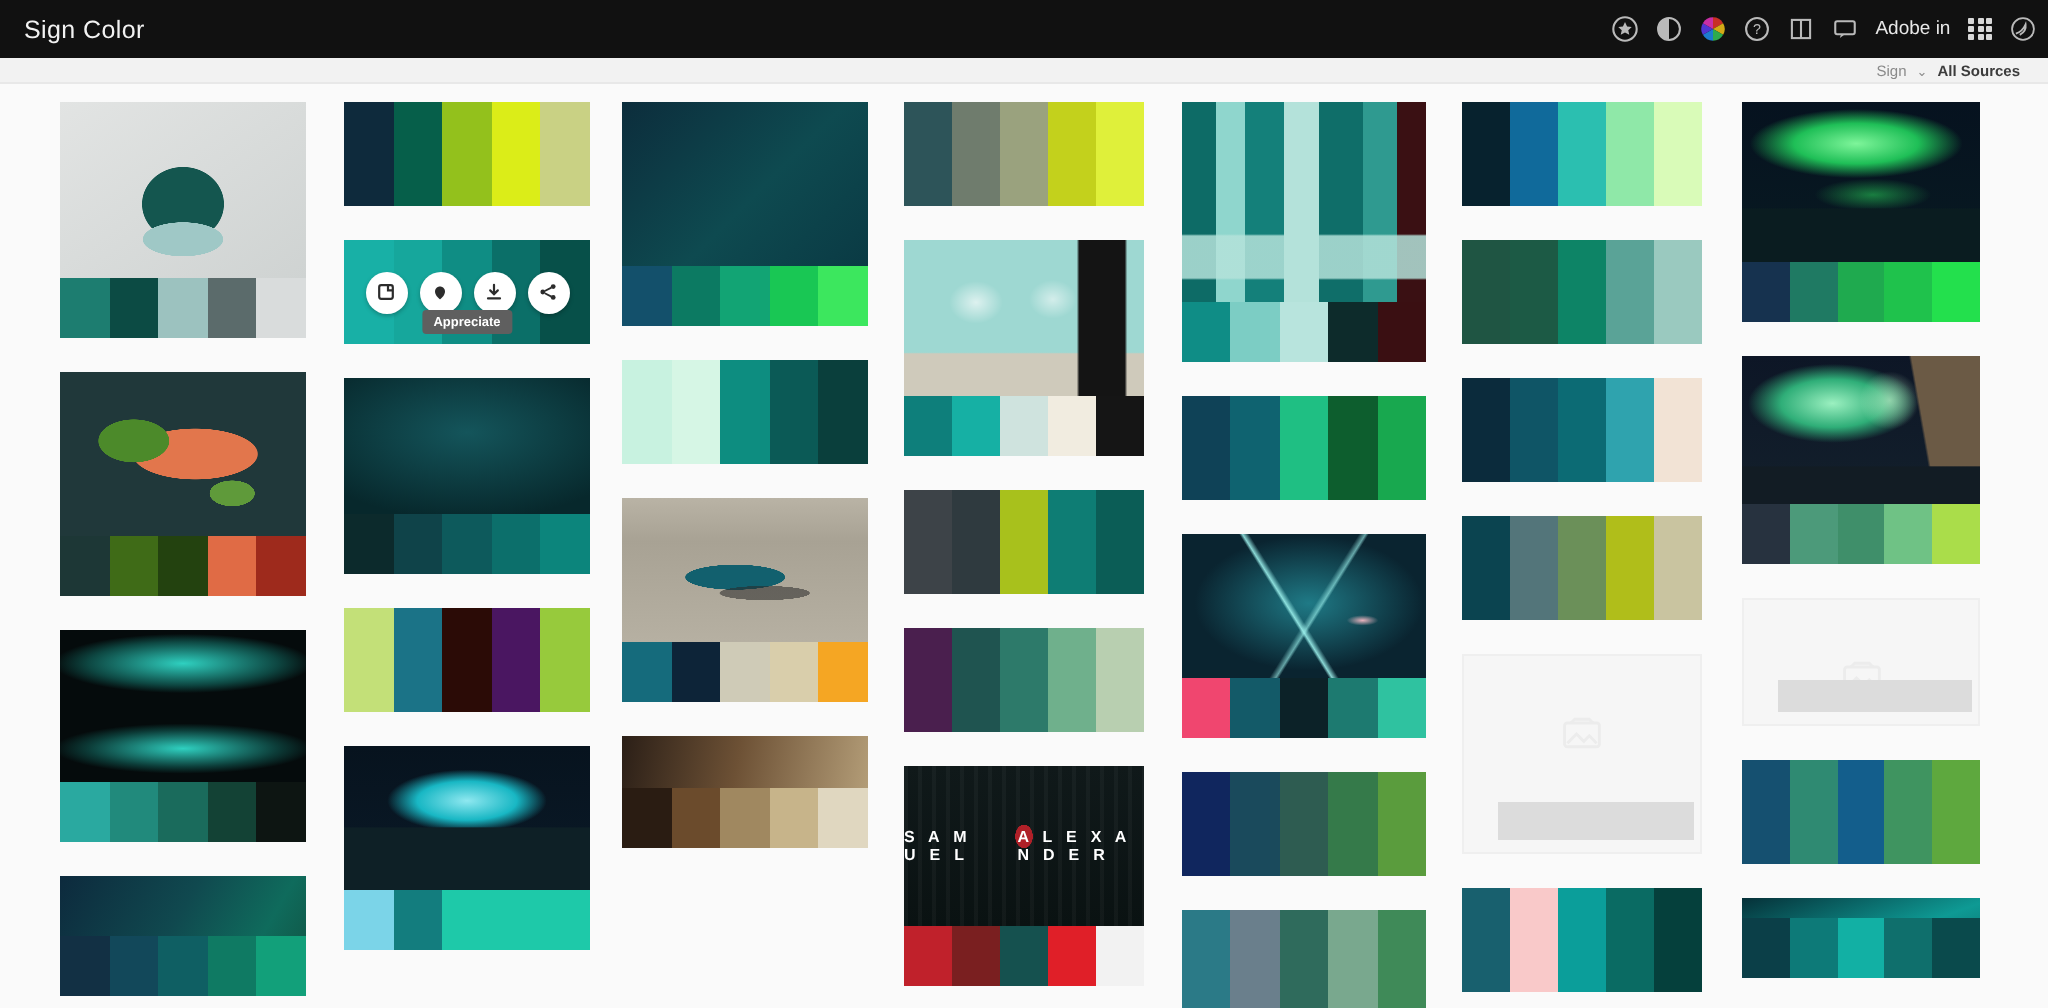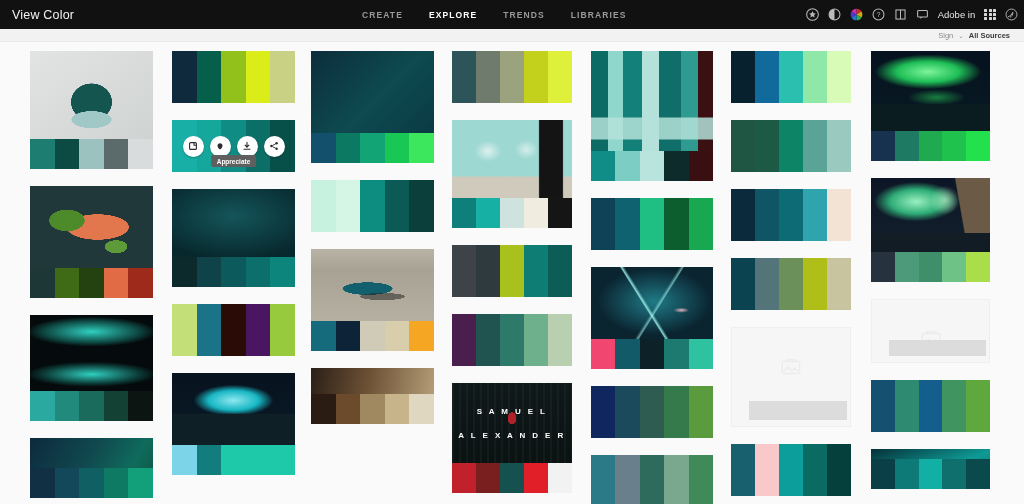--- a/index.html
+++ b/index.html
@@ -88,28 +88,22 @@
     height: 19px; background: #dcdcdc; }
   .ph.wide .ph-bar { height: 16px; }
 
   
   .sc { width: 100%; height: 100%; position: absolute; inset: 0; }
 </style>
 </head>
 <body>
 
 <div id="header">
-  <div id="brand">View Color</div>
-
-  <nav id="main-nav">
-    <span class="nav-item">CREATE</span>
-    <span class="nav-item active">EXPLORE</span>
-    <span class="nav-item">TRENDS</span>
-    <span class="nav-item">LIBRARIES</span>
-  </nav>
+  <div id="brand">Sign Color</div>
+
 
   <div id="header-right">
     <span class="hicon">
       <svg viewBox="0 0 20 20">
           <circle cx="10" cy="10" r="9" fill="none" stroke="#d8d8d8" stroke-width="1.6"></circle>
           <path d="M10 4.6l1.6 3.4 3.6.4-2.7 2.5.8 3.6L10 12.6 6.7 14.5l.8-3.6L4.8 8.4l3.6-.4z" fill="#d8d8d8"></path>
         </svg>
     </span>
     <span class="hicon">
       <svg viewBox="0 0 20 20">
@@ -408,21 +402,21 @@
           <span style="background:#2d7a6a"></span>
           <span style="background:#6fb08c"></span>
           <span style="background:#b8cfb0"></span>
         </div>
       </div>
       <div class="card">
         <div class="photo" style="height:80px">
              <div class="sc" style="background:linear-gradient(#10191a,#0a1212)"></div>
      <div class="sc" style="background:repeating-linear-gradient(90deg,rgba(255,255,255,.035) 0 2px,transparent 2px 7px)"></div>
      <div class="sc" style="background:radial-gradient(ellipse 6% 12% at 50% 44%,#b02028 60%,transparent 62%)"></div>
-          <div style="position:absolute;inset:0;display:flex;flex-direction:column;
+          <div style="position:absolute;inset:0;display:flex;flex-direction:row;
            align-items:center;justify-content:center;gap:15px;">
            <div style="color:#fff;font-size:8px;letter-spacing:2.4px;font-weight:bold">S A M U E L</div>
            <div style="color:#fff;font-size:8px;letter-spacing:2.4px;font-weight:bold">A L E X A N D E R</div>
          </div>
            </div>
            <div class="strip">
           <span style="background:#c0212b"></span>
           <span style="background:#7a1f20"></span>
           <span style="background:#15514f"></span>
           <span style="background:#e01f28"></span>

